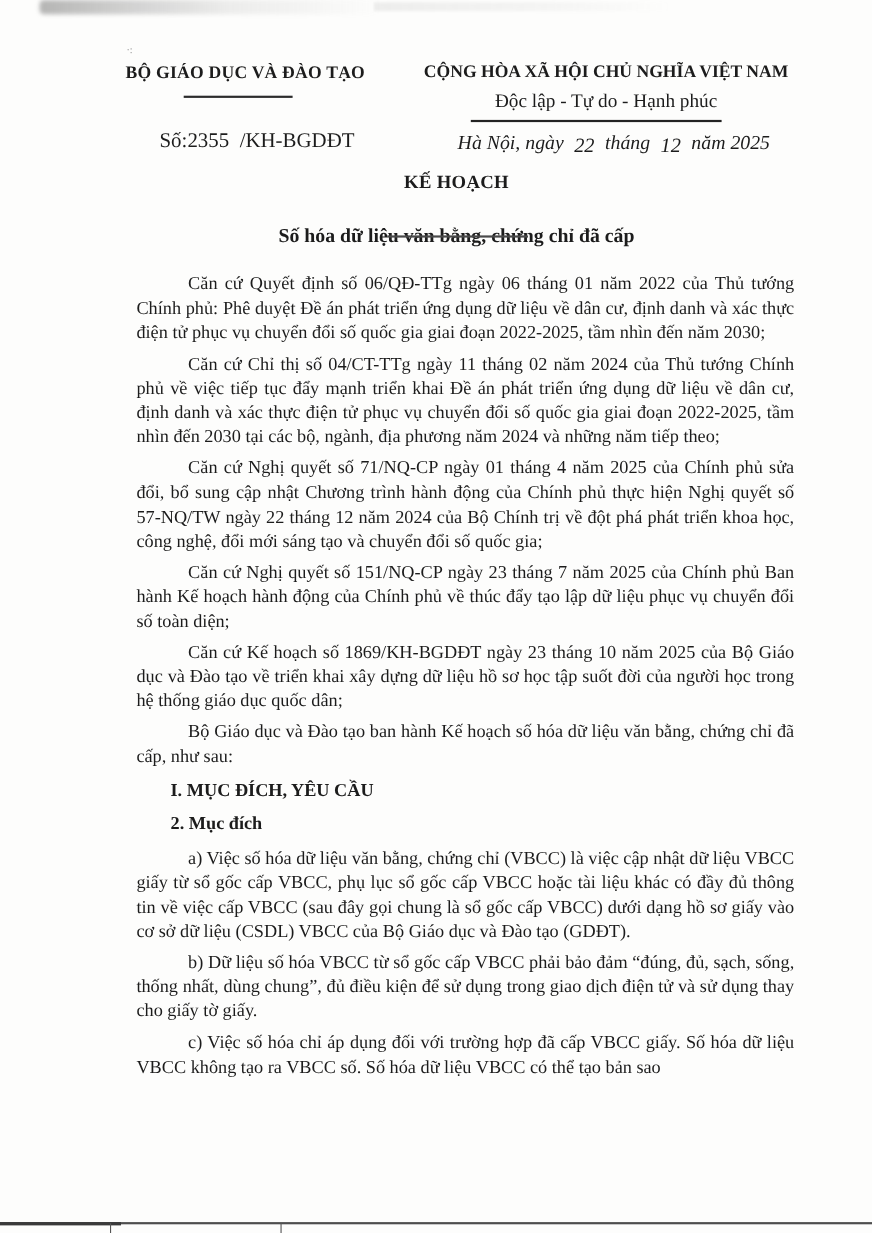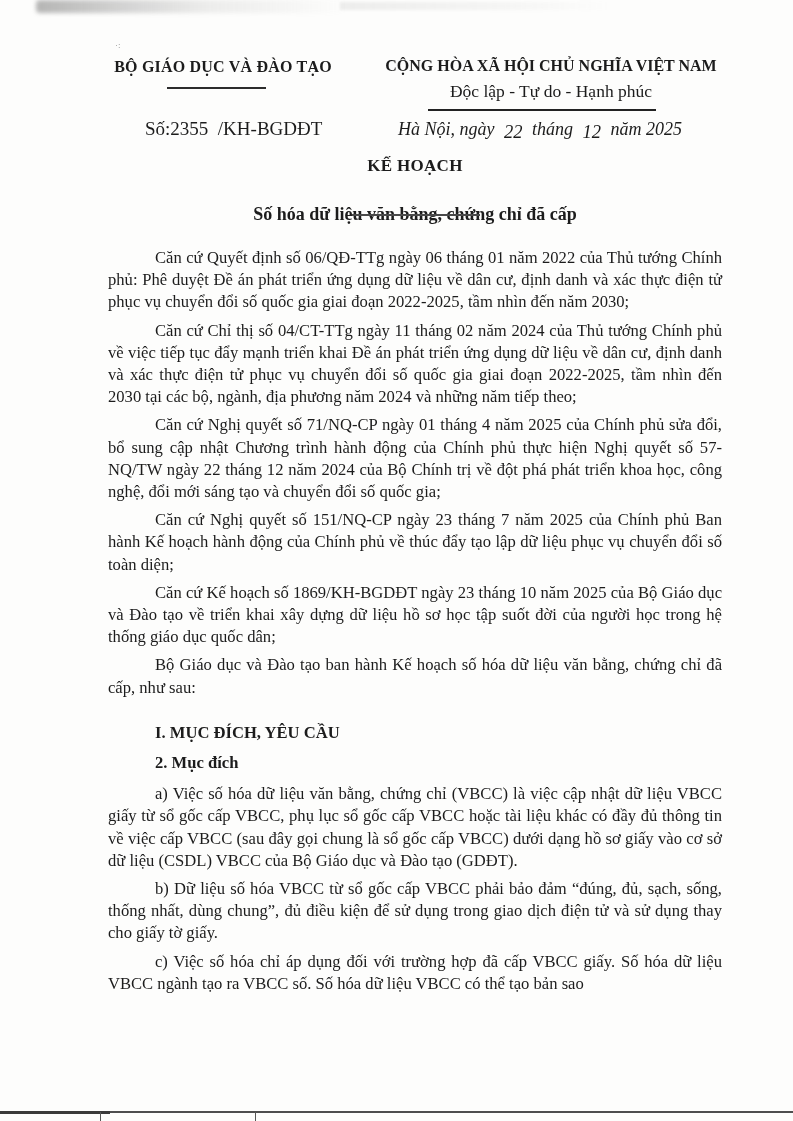--- a/index.html
+++ b/index.html
@@ -65,42 +65,42 @@
   }
   .national-motto{
     position:absolute;top:81px;left:366px;width:370px;
     text-align:center;font-weight:normal;font-size:17.5px;
   }
   .motto-underline{
     position:absolute;top:109px;left:428px;width:228px;height:2px;background:#232323;
   }
   .date-line{
     position:absolute;top:119px;left:380px;width:320px;
-    font-style:italic;font-size:18px;text-align:center;white-space:nowrap;
+    font-style:italic;font-size:18px;text-align:right;white-space:nowrap;
   }
   .fill-num{position:relative;top:3px;padding:0 5px;font-size:18.5px;}
   
   .doc-title{
     position:absolute;top:156px;left:108px;width:614px;
     text-align:center;font-weight:bold;font-size:17px;letter-spacing:.3px;
   }
   .doc-subtitle{
     position:absolute;top:182px;left:108px;width:614px;
     text-align:center;font-weight:bold;font-size:18px;margin-top:22px;
   }
   .title-rule{
     position:absolute;top:214px;left:352px;width:128px;height:2px;background:#4a4a4a;
   }
   
   .doc-body{
     position:absolute;top:247px;left:108px;width:614px;
     font-size:16.6px;line-height:22.2px;
   }
-  .para{margin:0 0 6px 0;text-align:justify;text-indent:47px;}
-  .para.heading1{font-weight:bold;text-align:left;margin:23px 0 8px 0;}
+  .para{margin:0 0 6px 16px;text-align:justify;text-indent:47px;}
+  .para.heading1{font-weight:bold;text-align:left;margin:9px 0 8px 0;}
   .para.heading2{font-weight:bold;text-align:left;margin:4px 0 9px 0;}
 </style>
 </head>
 <body>
 
 <div class="page">
 
   <div class="smudge-top"></div>
   <div class="smudge-top2"></div>
   <div class="speck">·:</div>
@@ -122,21 +122,21 @@
       <p class="para ">Căn cứ Quyết định số 06/QĐ-TTg ngày 06 tháng 01 năm 2022 của Thủ tướng Chính phủ: Phê duyệt Đề án phát triển ứng dụng dữ liệu về dân cư, định danh và xác thực điện tử phục vụ chuyển đổi số quốc gia giai đoạn 2022-2025, tầm nhìn đến năm 2030;</p>
       <p class="para ">Căn cứ Chỉ thị số 04/CT-TTg ngày 11 tháng 02 năm 2024 của Thủ tướng Chính phủ về việc tiếp tục đẩy mạnh triển khai Đề án phát triển ứng dụng dữ liệu về dân cư, định danh và xác thực điện tử phục vụ chuyển đổi số quốc gia giai đoạn 2022-2025, tầm nhìn đến 2030 tại các bộ, ngành, địa phương năm 2024 và những năm tiếp theo;</p>
       <p class="para ">Căn cứ Nghị quyết số 71/NQ-CP ngày 01 tháng 4 năm 2025 của Chính phủ sửa đổi, bổ sung cập nhật Chương trình hành động của Chính phủ thực hiện Nghị quyết số 57-NQ/TW ngày 22 tháng 12 năm 2024 của Bộ Chính trị về đột phá phát triển khoa học, công nghệ, đổi mới sáng tạo và chuyển đổi số quốc gia;</p>
       <p class="para ">Căn cứ Nghị quyết số 151/NQ-CP ngày 23 tháng 7 năm 2025 của Chính phủ Ban hành Kế hoạch hành động của Chính phủ về thúc đẩy tạo lập dữ liệu phục vụ chuyển đổi số toàn diện;</p>
       <p class="para ">Căn cứ Kế hoạch số 1869/KH-BGDĐT ngày 23 tháng 10 năm 2025 của Bộ Giáo dục và Đào tạo về triển khai xây dựng dữ liệu hồ sơ học tập suốt đời của người học trong hệ thống giáo dục quốc dân;</p>
       <p class="para ">Bộ Giáo dục và Đào tạo ban hành Kế hoạch số hóa dữ liệu văn bằng, chứng chỉ đã cấp, như sau:</p>
       <p class="para heading1">I. MỤC ĐÍCH, YÊU CẦU</p>
       <p class="para heading2">2. Mục đích</p>
       <p class="para ">a) Việc số hóa dữ liệu văn bằng, chứng chỉ (VBCC) là việc cập nhật dữ liệu VBCC giấy từ sổ gốc cấp VBCC, phụ lục sổ gốc cấp VBCC hoặc tài liệu khác có đầy đủ thông tin về việc cấp VBCC (sau đây gọi chung là sổ gốc cấp VBCC) dưới dạng hồ sơ giấy vào cơ sở dữ liệu (CSDL) VBCC của Bộ Giáo dục và Đào tạo (GDĐT).</p>
       <p class="para ">b) Dữ liệu số hóa VBCC từ sổ gốc cấp VBCC phải bảo đảm “đúng, đủ, sạch, sống, thống nhất, dùng chung”, đủ điều kiện để sử dụng trong giao dịch điện tử và sử dụng thay cho giấy tờ giấy.</p>
-      <p class="para ">c) Việc số hóa chỉ áp dụng đối với trường hợp đã cấp VBCC giấy. Số hóa dữ liệu VBCC ngành tạo ra VBCC số. Số hóa dữ liệu VBCC có thể tạo bản sao</p>
+      <p class="para ">c) Việc số hóa chỉ áp dụng đối với trường hợp đã cấp VBCC giấy. Số hóa dữ liệu VBCC không tạo ra VBCC số. Số hóa dữ liệu VBCC có thể tạo bản sao</p>
     </div>
 
   <div class="scan-bottom-line"></div>
   <div class="scan-bottom-line-thick"></div>
   <div class="scan-tick tick-1"></div>
   <div class="scan-tick tick-2"></div>
 
 </div>
 
 </body></html>

